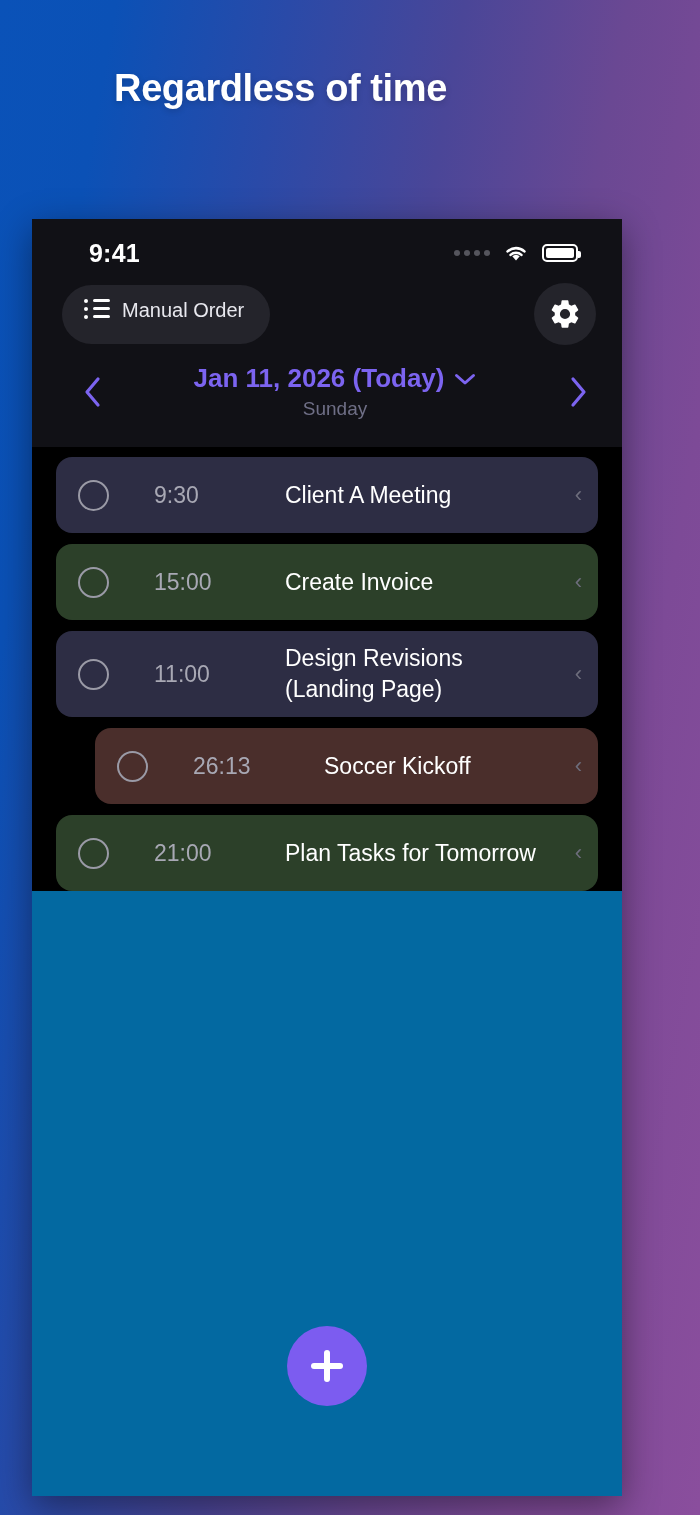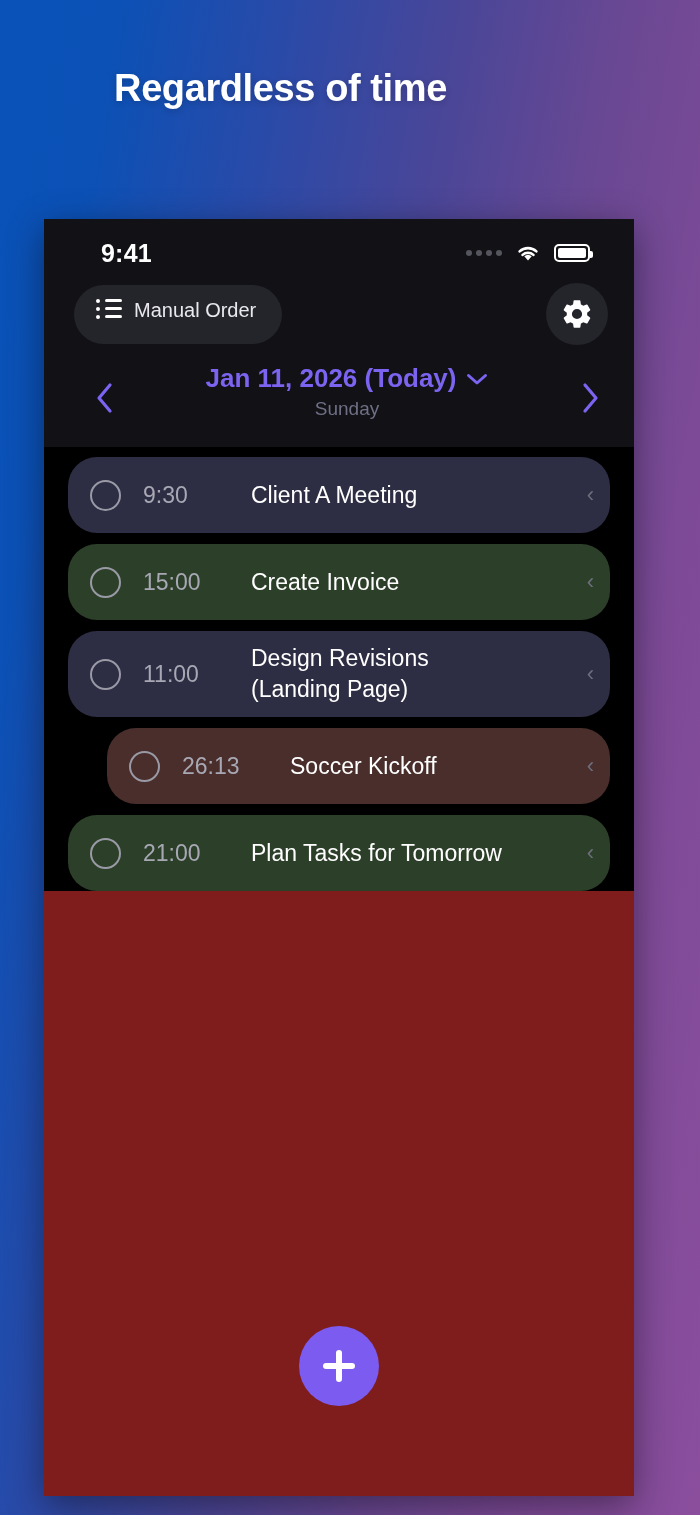--- a/index.html
+++ b/index.html
@@ -37,25 +37,25 @@
     font-weight: bold;
     letter-spacing: -0.4px;
     text-shadow: 0 2px 6px rgba(0,0,0,0.18);
   }
   .promo-line-1 { font-size: 38px; line-height: 52px; }
   .promo-line-2 { font-size: 38px; line-height: 52px; margin-top: 15px; }
 
   
   .phone {
     position: absolute;
-    left: 44px;
+    left: 32px;
     top: 219px;
     width: 590px;
     height: 1277px;
-    background: #7f1d1d;
+    background: #0369a1;
     box-shadow: 0 10px 34px rgba(0,0,0,0.42);
     overflow: hidden;
   }
 
   
   .phone-header {
     background: #111116;
     padding-top: 0;
     height: 228px;
     position: relative;
@@ -143,21 +143,21 @@
   .gear-btn {
     width: 62px; height: 62px;
     background: #24242b;
     border-radius: 50%;
     display: flex; align-items: center; justify-content: center;
   }
 
   
   .date-nav {
     display: flex;
-    align-items: flex-end;
+    align-items: center;
     justify-content: space-between;
     padding: 18px 22px 0 38px;
   }
   .nav-arrow {
     width: 44px; height: 44px;
     display: flex; align-items: center; justify-content: center;
   }
   .date-center { text-align: center; flex: 1; }
   .date-main {
     color: #7c64f0;
@@ -174,25 +174,26 @@
   }
 
   
   .task-list {
     background: #000000;
     padding: 10px 24px 0 24px;
   }
   .task-row {
     display: flex;
     align-items: center;
-    border-radius: 29px;
+    border-radius: 16px;
     min-height: 76px;
     margin-bottom: 11px;
     padding: 12px 16px 12px 22px;
     position: relative;
+    gap: 23px;
   }
   .task-check {
     width: 31px; height: 31px;
     border: 2.5px solid #9a9aa6;
     border-radius: 50%;
     flex: 0 0 auto;
   }
   .task-time {
     color: #a8a8b4;
     font-size: 23px;

